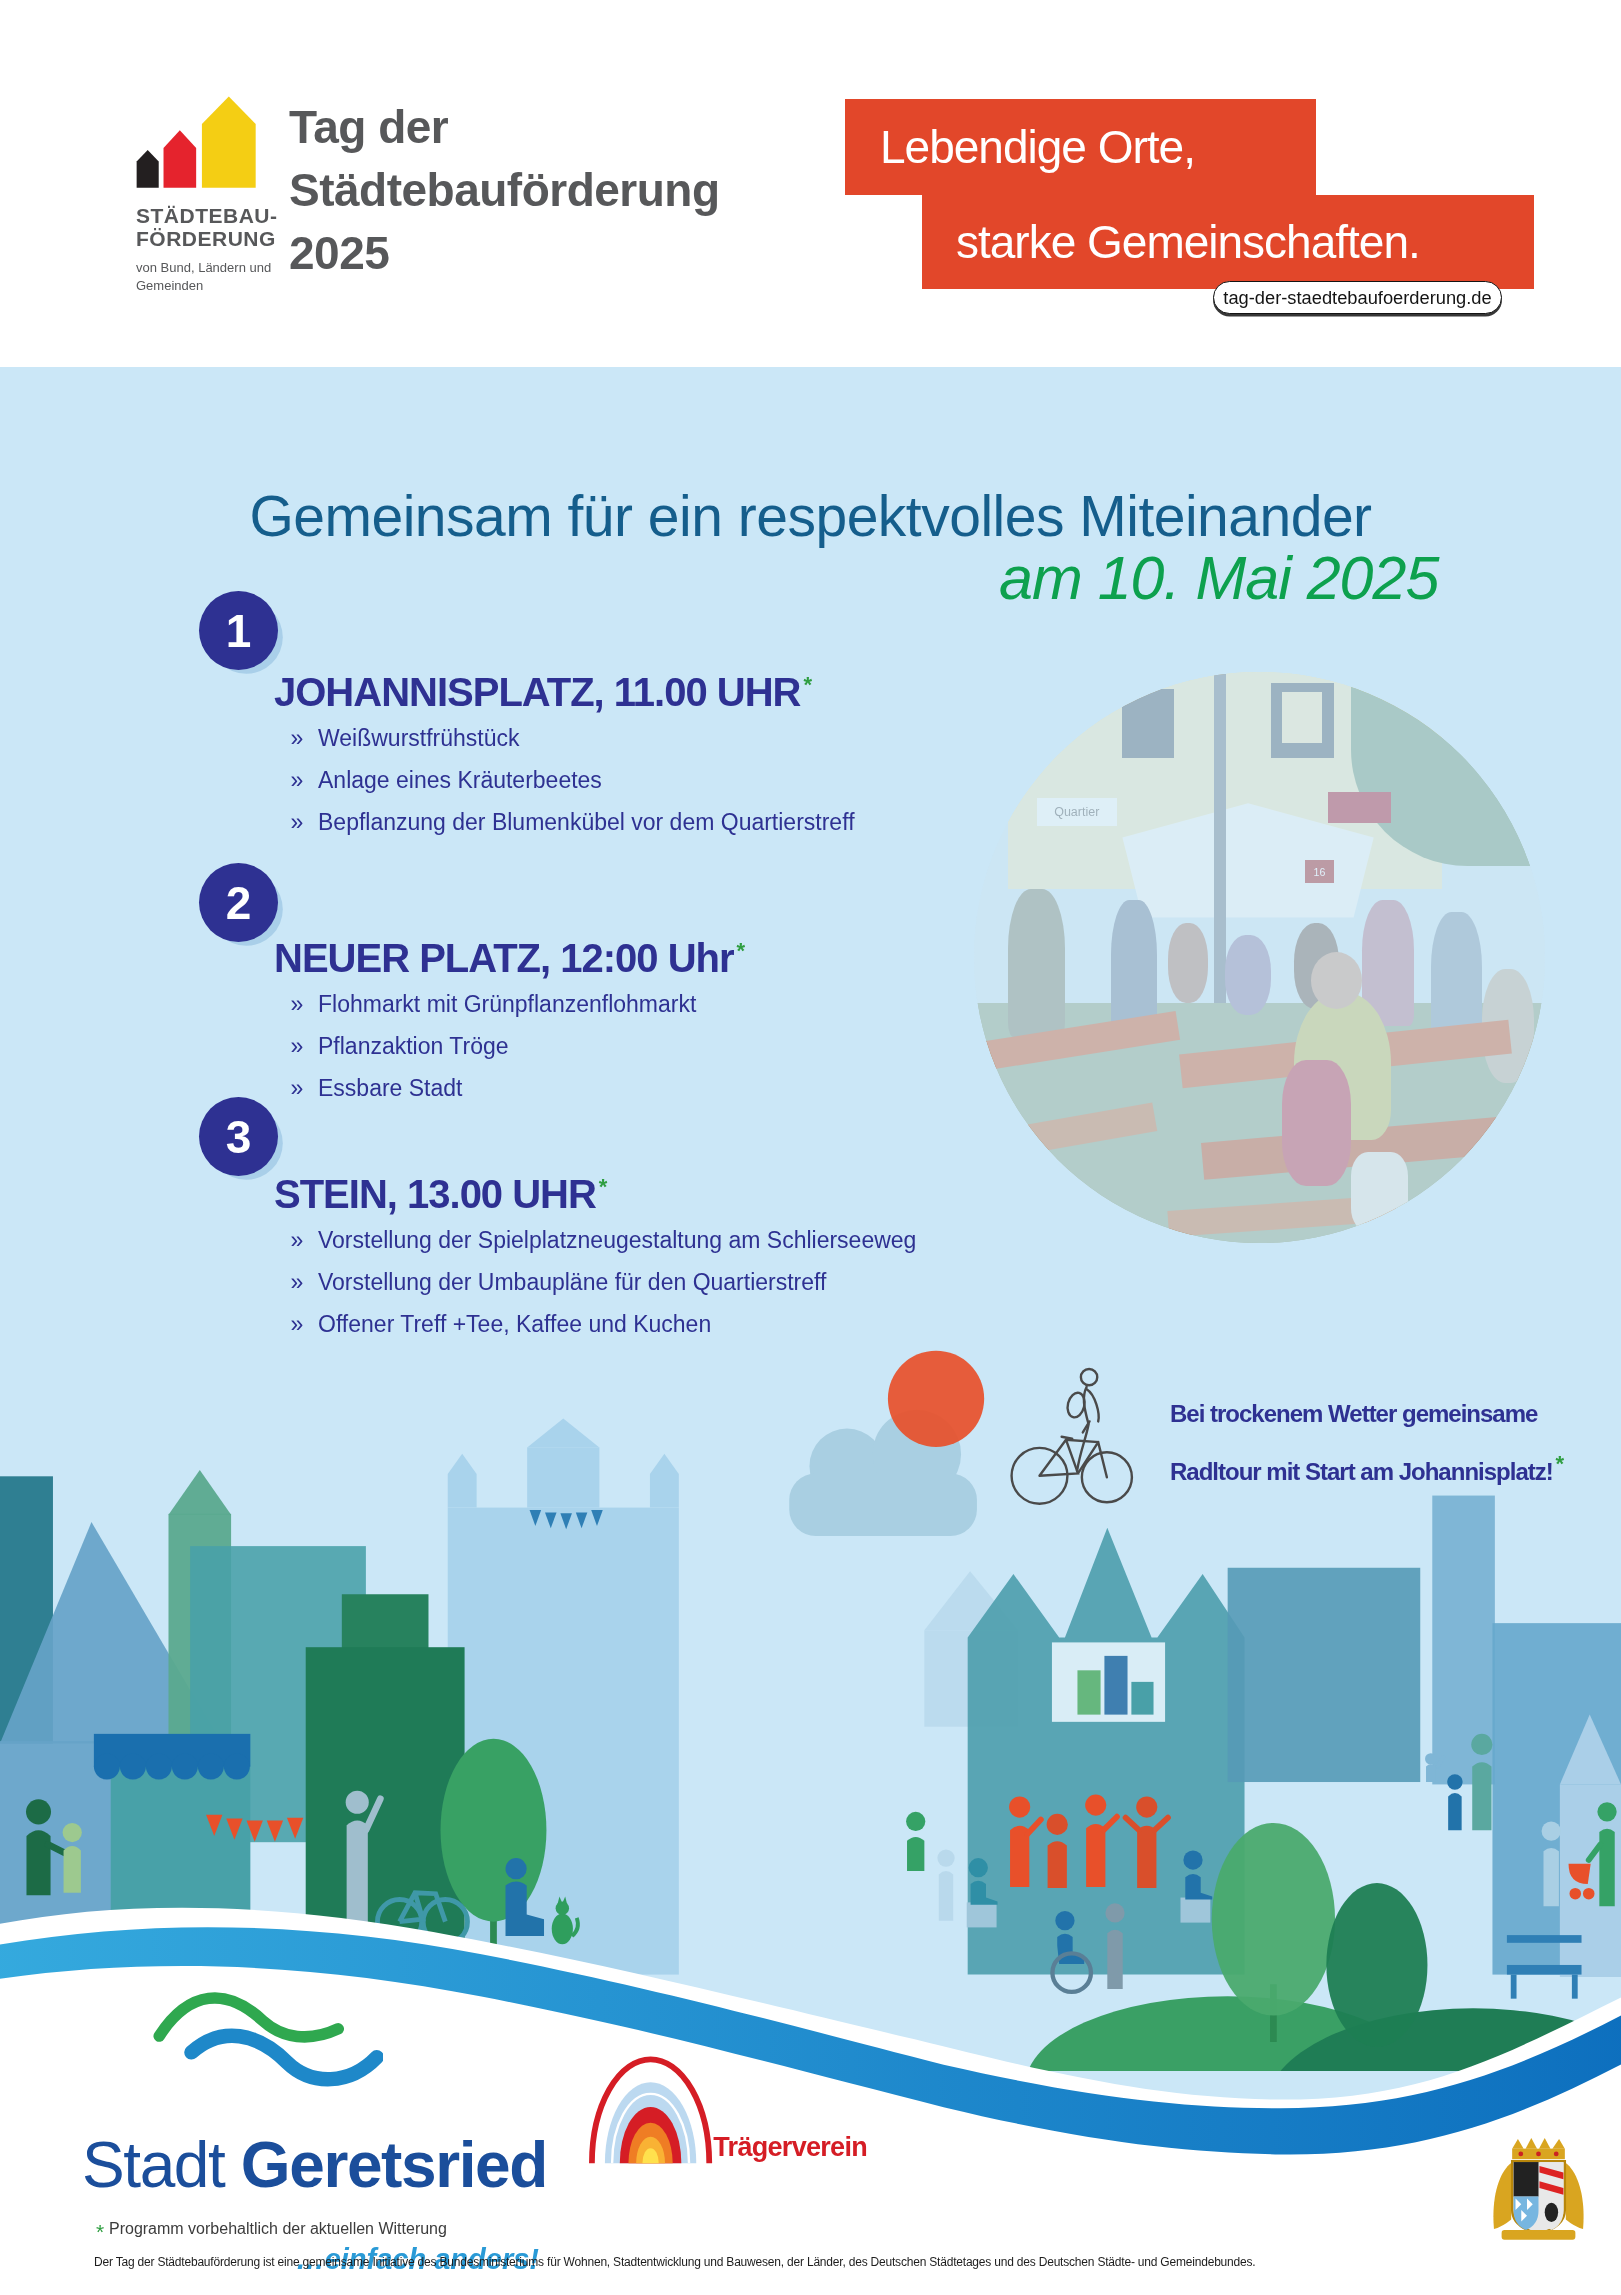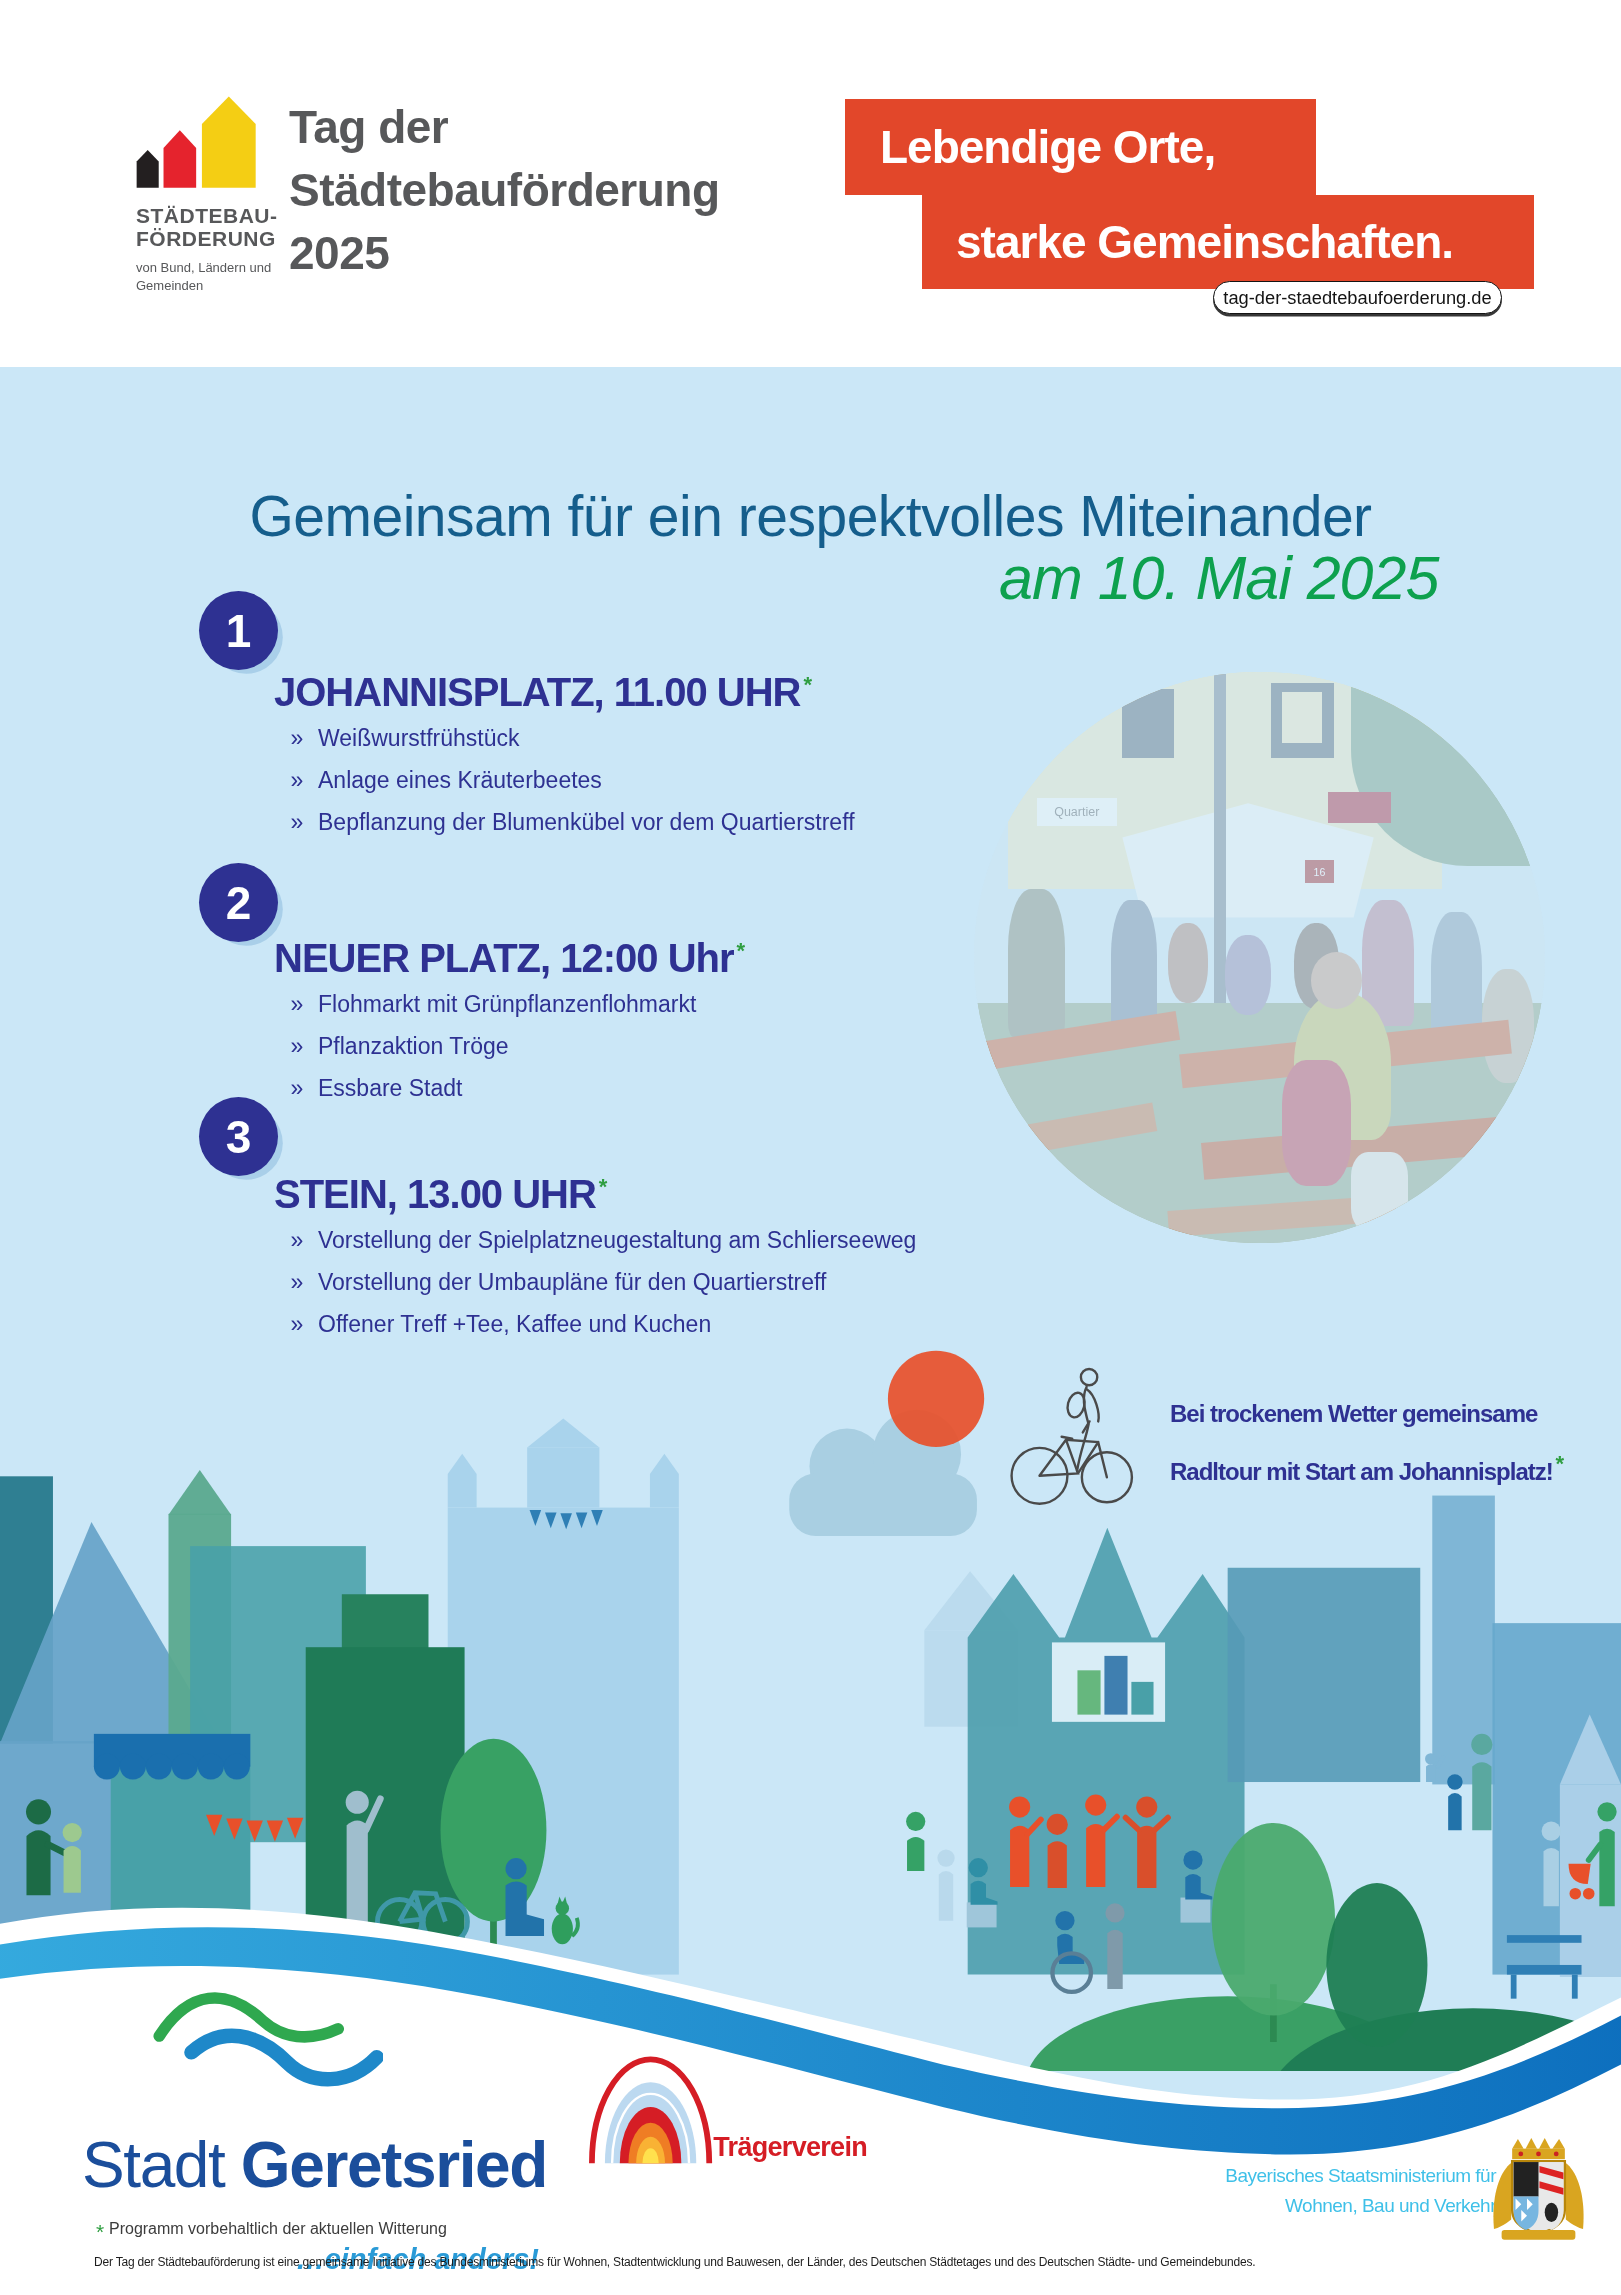--- a/index.html
+++ b/index.html
@@ -11,21 +11,21 @@
   body{font-family:"Liberation Sans",sans-serif}
   .page{position:relative;width:1621px;height:2295px;background:#fff;overflow:hidden}
   .abs{position:absolute}
 
   
   #logoText1,#logoText2{left:136px;font-size:21px;font-weight:700;color:var(--grey);letter-spacing:0.5px}
   #logoText1{top:204px}#logoText2{top:227px}
   #logoSub1,#logoSub2{left:136px;font-size:13px;color:var(--grey)}
   #logoSub1{top:260px}#logoSub2{top:278px}
   #headTitle{left:289px;top:96px;font-size:46px;font-weight:600;color:var(--grey);line-height:63px;letter-spacing:-0.5px}
-  .banner{background:var(--banner-red);display:flex;align-items:center;color:#fff;font-weight:700;font-size:46px;letter-spacing:-1px}
+  .banner{background:var(--banner-red);display:flex;align-items:center;color:#fff;font-weight:400;font-size:46px;letter-spacing:-1px}
   #banner1{left:845px;top:99px;width:436px;height:96px;padding-left:35px}
   #banner2{left:922px;top:195px;width:578px;height:94px;padding-left:34px}
   #urlPill{left:1213px;top:281px;width:289px;height:33px;border:1.9px solid #141414;border-radius:21px;
     display:flex;align-items:center;justify-content:center;font-size:18.3px;color:#141414;background:#fff;box-sizing:border-box;box-shadow:0 2.4px 0 rgba(20,20,20,.85)}
 
   
   #bgBlue{left:0;top:367px;width:1621px;height:1782px;background:var(--bg-blue)}
 
   #mainTitle{left:0;top:483px;width:1621px;text-align:center;font-size:57px;color:var(--title-blue);letter-spacing:-0.5px}
   #mainDate{left:999px;top:543px;font-size:61px;font-style:italic;font-weight:500;color:var(--green);letter-spacing:-1px}
@@ -398,24 +398,20 @@
     <path d="M1287,4492 A64,117 0 0 1 1415,4492 Z" fill="#d51d25"></path>
     <path d="M1305,4492 A46,84 0 0 1 1397,4492 Z" fill="#ef7d24"></path>
     <path d="M1321,4492 A30,55 0 0 1 1381,4492 Z" fill="#f9b234"></path>
     <path d="M1334,4492 A17,31 0 0 1 1368,4492 Z" fill="#ffe14d"></path>
   </svg>
   <div class="abs" id="verein">
     <div>Trägerverein</div>
     <div></div>
   </div>
 
-  <div class="abs" id="ministry">
-    <div>Bayerisches Staatsministerium für</div>
-    <div>Wohnen, Bau und Verkehr</div>
-  </div>
   <svg class="abs" style="left:1493px;top:2138px" width="91" height="108" viewBox="0 0 190 225">
     <rect x="40" y="22" width="110" height="22" fill="#d9a520"></rect>
     <polygon points="40,22 52,2 64,22" fill="#d9a520"></polygon>
       <polygon points="68,22 80,0 92,22" fill="#d9a520"></polygon>
     <polygon points="96,22 108,0 120,22" fill="#d9a520"></polygon>
       <polygon points="124,22 138,2 150,22" fill="#d9a520"></polygon>
     <circle cx="58" cy="33" r="5" fill="#c22"></circle>
       <circle cx="95" cy="33" r="5" fill="#c22"></circle>
       <circle cx="132" cy="33" r="5" fill="#c22"></circle>
     <path d="M2,190 C-4,120 14,70 38,52 L38,170 Q20,185 2,190 Z" fill="#d9a520"></path>

